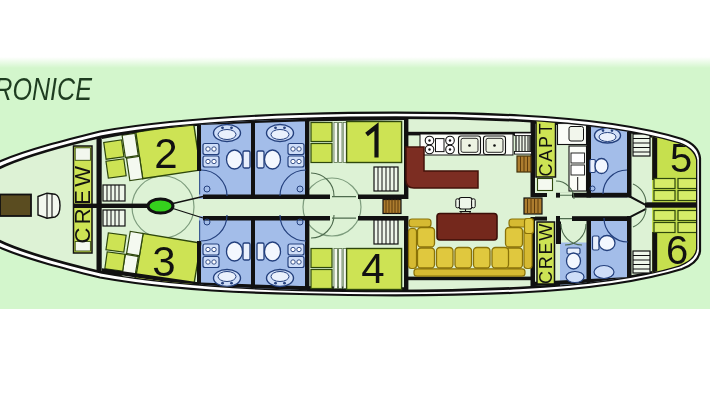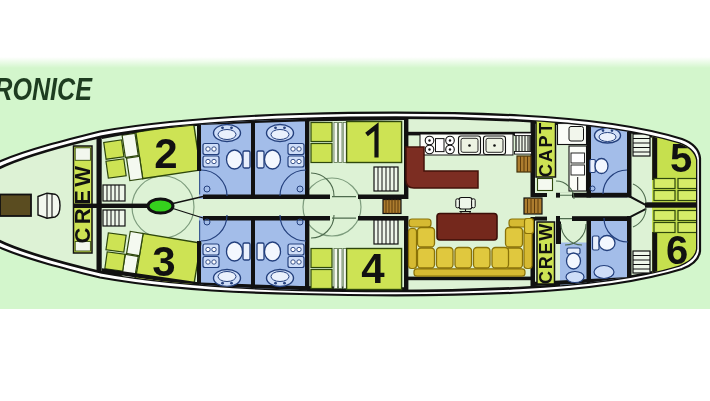--- a/index.html
+++ b/index.html
@@ -1,16 +1,16 @@
 <!DOCTYPE html>
 <html><head>
 <meta charset="utf-8">
 <style>
   html,body{margin:0;padding:0;background:#fff;}
-  #stage{position:relative;width:710px;height:309px;overflow:hidden;font-family:"Liberation Sans",sans-serif;font-weight:bold;}
+  #stage{position:relative;width:710px;height:309px;overflow:hidden;font-family:"Liberation Sans",sans-serif;}
 </style>
 </head>
 <body>
 <div id="stage">
 <svg width="710" height="401" viewBox="0 0 710 401" xmlns="http://www.w3.org/2000/svg">
 <defs>
   <linearGradient id="fadeTop" x1="0" y1="0" x2="0" y2="1">
     <stop offset="0" stop-color="#ffffff"></stop>
     <stop offset="1" stop-color="#d3f6cc"></stop>
   </linearGradient>

